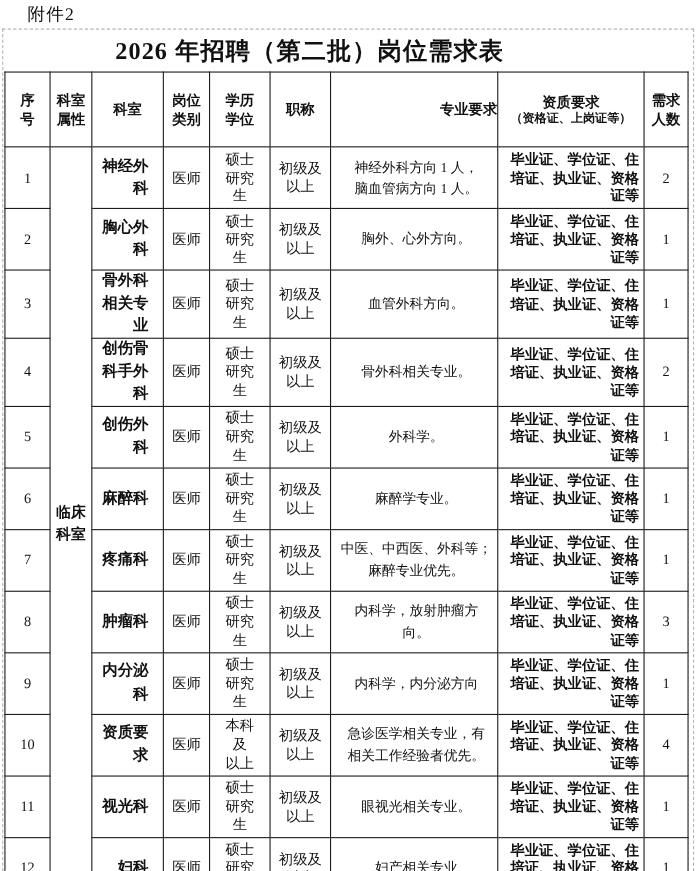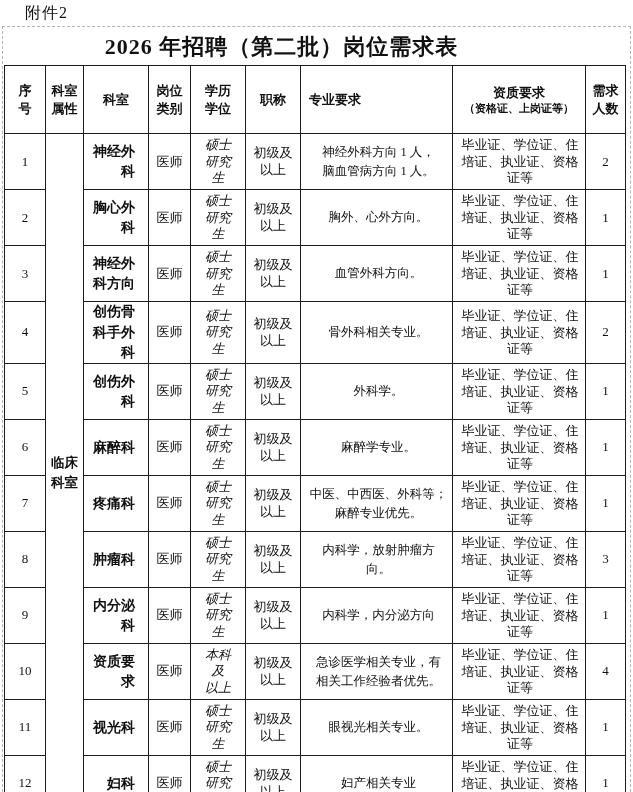--- a/index.html
+++ b/index.html
@@ -47,47 +47,48 @@
     white-space: pre-line;
     vertical-align: middle;
     font-size: 13px;
     line-height: 1.3;
     text-align: center;
     overflow: hidden;
   }
   .req-table thead tr { height: 45px; }
   .req-table tbody tr { height: 56px; }
   .req-table th { font-weight: bold; line-height: 1.35; }
-  th.th-major { text-align: left; padding-left: 8px; }
+  th.th-major { text-align: right; padding-left: 8px; }
   th.th-qual .qual-sub { display: block; font-size: 11px; font-weight: bold; }
   td.c-dept {
     font-weight: bold;
     text-align: right;
     padding: 0 13px 0 6px;
     font-size: 14px;
     line-height: 1.45;
   }
   td.c-dept-attr {
     font-weight: bold;
     font-size: 13.5px;
     line-height: 1.5;
     padding: 0 4px;
   }
   td.c-title { padding: 0 5px; }
-  td.c-edu { padding: 0 8px; font-style: italic; }
+  td.c-edu { padding: 0 8px; }
   td.c-major {
     text-align: center;
     padding: 0 4px 0 8px;
     font-size: 12.5px;
     line-height: 1.55;
   }
   td.c-qual {
-    text-align: center;
+    text-align: right;
     padding: 0 4px 0 6px;
     line-height: 1.28;
+    font-weight: bold;
   }
 </style>
 </head>
 <body>
 
 <div class="attachment-label">附件2</div>
 <div class="frame"></div>
 <div class="doc-title">2026 年招聘（第二批）岗位需求表</div>
 
 <table class="req-table">
@@ -147,21 +148,21 @@
 研究生</td>
       <td class="c-title">初级及以上</td>
       <td class="c-major">胸外、心外方向。</td>
       <td class="c-qual">毕业证、学位证、住
 培证、执业证、资格
 证等</td>
       <td>1</td>
     </tr>
     <tr>
       <td>3</td>
-      <td class="c-dept">神经外科方向</td>
+      <td class="c-dept">骨外科相关专业</td>
       <td>医师</td>
       <td class="c-edu">硕士
 研究生</td>
       <td class="c-title">初级及以上</td>
       <td class="c-major">血管外科方向。</td>
       <td class="c-qual">毕业证、学位证、住
 培证、执业证、资格
 证等</td>
       <td>1</td>
     </tr>

